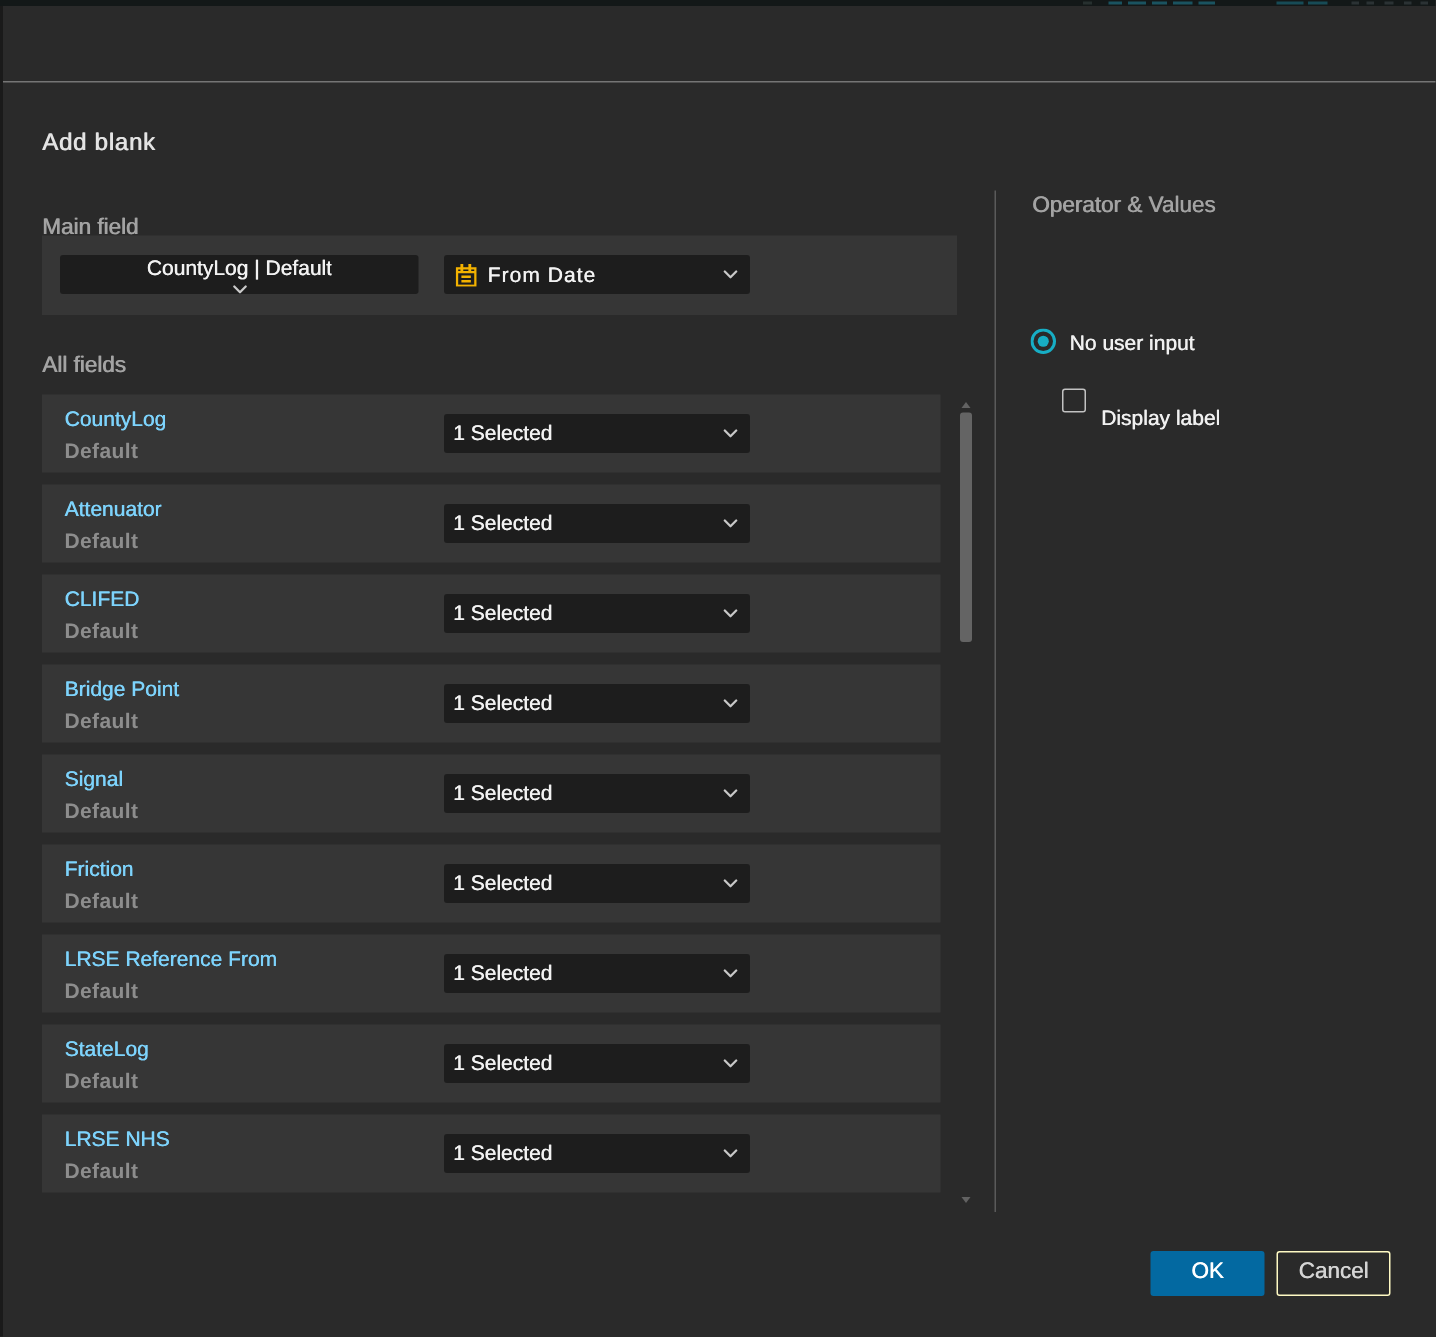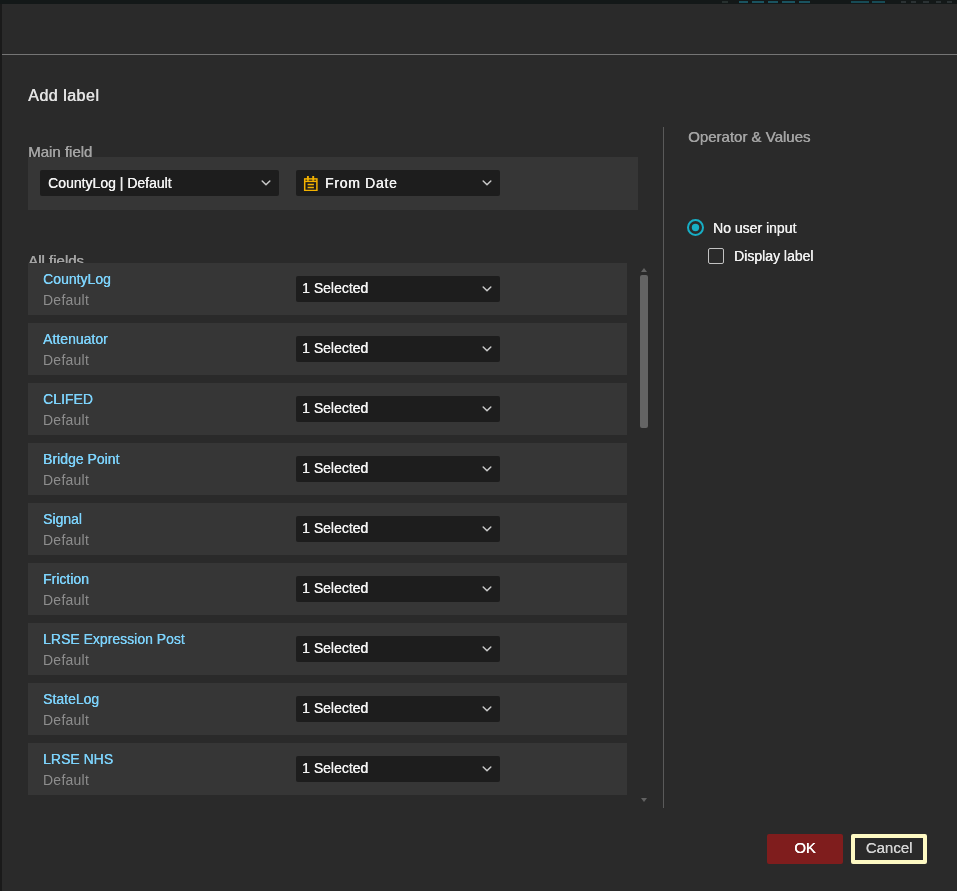--- a/index.html
+++ b/index.html
@@ -18,41 +18,41 @@
   .dialog { position: absolute; left: 0; top: 4px; width: 957px; height: 887px; background: #2a2a2a; }
 
   .titlebar { position: absolute; left: 0; top: 0; width: 100%; height: 50px; }
   .dialog-title { position: absolute; left: 13px; top: 14px; font-size: 17px; font-weight: 700; color: #f2f2f2; letter-spacing: 0.2px; }
   .close-btn { position: absolute; right: 14px; top: 14px; width: 20px; height: 20px; cursor: pointer; display:flex; align-items:center; justify-content:center; }
   .title-divider { position: absolute; left: 0; top: 50px; width: 100%; height: 1px; background: #757575; }
 
   .h-add-fields { position: absolute; left: 28px; top: 83px; font-size: 16px; font-weight: 400; color: #e3e3e3; text-shadow: 0.5px 0 0 currentColor; letter-spacing: 0.5px; }
   .lbl { font-size: 15px; font-weight: 400; color: #a3a3a3; position: absolute; text-shadow: 0.45px 0 0 currentColor; }
   .lbl-main { left: 28px; top: 139px; }
-  .lbl-all { left: 28px; top: 231px; margin-top: 17px; }
+  .lbl-all { left: 28px; top: 231px; }
 
   .main-panel { position: absolute; left: 28px; top: 153px; width: 610px; height: 53px; background: #363636; }
 
   .select { position: absolute; background: #1d1d1d; border-radius: 2px; color: #f2f2f2; font-size: 14px; font-weight: 400; text-shadow: 0.3px 0 0 currentColor;
             display: flex; align-items: center; padding: 0 8px; cursor: pointer; }
   .select .sel-text { flex: 1 1 auto; white-space: nowrap; overflow: hidden; }
   .select svg.chev { flex: 0 0 auto; }
 
-  .sel-layer { left: 12px; top: 13px; width: 239px; height: 26px; }
+  .sel-layer { left: 12px; top: 13px; width: 239px; height: 26px; flex-direction: column; }
   .sel-field { left: 268px; top: 13px; width: 204px; height: 26px; }
   .sel-field { padding-left: 6.5px; }
   .sel-field .cal { margin-right: 7.5px; flex: 0 0 auto; display:block; }
   .sel-field .sel-text { letter-spacing: 0.7px; }
   .sel-operator .sel-text { letter-spacing: 0.5px; }
 
   
   .rows { position: absolute; left: 28px; top: 259px; width: 599px; }
   .frow { position: relative; width: 599px; height: 52px; background: #363636; margin-bottom: 8px; }
   .frow .fname { position: absolute; left: 15px; top: 8px; font-size: 14px; font-weight: 400; color: #7dd3fc; text-shadow: 0.3px 0 0 currentColor; }
-  .frow .fsub  { position: absolute; left: 15px; top: 29px; font-size: 14px; font-weight: 400; color: #8d8d8d; letter-spacing: 0.25px; }
+  .frow .fsub  { position: absolute; left: 15px; top: 29px; font-size: 14px; font-weight: 700; color: #8d8d8d; letter-spacing: 0.25px; }
   .frow .select { left: 268px; top: 13px; width: 204px; height: 26px; padding-left: 6px; }
   .frow .select .sel-text { position: relative; top: -1px; }
 
   
   .scrollbar { position: absolute; left: 640px; top: 260px; width: 8px; height: 545px; }
   .sb-arrow-up { position: absolute; left: 1px; top: 4px; width: 0; height: 0;
       border-left: 3px solid transparent; border-right: 3px solid transparent; border-bottom: 4px solid #626262; }
   .sb-thumb { position: absolute; left: 0; top: 11px; width: 8px; height: 153px; background: #646464; border-radius: 2px; }
   .sb-arrow-down { position: absolute; left: 1px; bottom: 7px; width: 0; height: 0;
       border-left: 3px solid transparent; border-right: 3px solid transparent; border-top: 4px solid #626262; }
@@ -63,27 +63,27 @@
   
   .lbl-operator { left: 688px; top: 124px; }
   .sel-operator { left: 688px; top: 152px; width: 239px; height: 26px; }
 
   .radio-row { position: absolute; left: 687px; top: 215px; display: flex; align-items: center; cursor: pointer; }
   .radio-svg { flex: 0 0 auto; display: block; }
   .radio-label { margin-left: 9px; font-size: 14px; font-weight: 400; color: #f0f0f0; text-shadow: 0.3px 0 0 currentColor; }
 
   .check-row { position: absolute; left: 708px; top: 244px; display: flex; align-items: center; cursor: pointer; }
   .check-box { width: 16px; height: 16px; border: 1.8px solid #c2c2c2; border-radius: 2px; flex: 0 0 auto; }
-  .check-label { margin-left: 10px; font-size: 14px; font-weight: 400; color: #f0f0f0; text-shadow: 0.3px 0 0 currentColor; }
+  .check-label { margin-left: 10px; font-size: 14px; font-weight: 400; color: #f0f0f0; text-shadow: 0.3px 0 0 currentColor; margin-top: 22px; }
 
   
   .btn { position: absolute; top: 830px; height: 30px; padding-bottom: 3px; font-size: 15px; text-shadow: 0.3px 0 0 currentColor; display: flex; align-items: center; justify-content: center;
          border-radius: 2px; cursor: pointer; font-family: inherit; }
-  .btn-ok { left: 767px; width: 76px; background: #7f1d1d; color: #ffffff; font-weight: 400; border: none; }
-  .btn-cancel { left: 851px; width: 76px; background: transparent; color: #d4d4d4; font-weight: 400; border: 4px solid #fef9c3; }
+  .btn-ok { left: 767px; width: 76px; background: #0369a1; color: #ffffff; font-weight: 400; border: none; }
+  .btn-cancel { left: 851px; width: 76px; background: transparent; color: #d4d4d4; font-weight: 400; border: 1px solid #fef9c3; }
 </style>
 </head>
 <body>
 
 <div id="root">
 
   <div class="app-strip">
     <div class="strip-blob" style="left:722px;width:6px;top:1px;height:2px;background:#27302f;"></div>
     <div class="strip-blob" style="left:739px;width:9px;top:1px;height:2px;background:#1a5360;"></div>
     <div class="strip-blob" style="left:752px;width:12px;top:1px;height:2px;background:#1a5360;"></div>
@@ -97,21 +97,21 @@
     <div class="strip-blob" style="left:923px;width:6px;top:1px;height:2px;background:#2b3234;"></div>
     <div class="strip-blob" style="left:936px;width:5px;top:1px;height:2px;background:#2b3234;"></div>
     <div class="strip-blob" style="left:947px;width:5px;top:1px;height:2px;background:#2b3234;"></div>
   </div>
 
   <div class="left-edge"></div>
   <div class="dialog">
 
     <div class="title-divider"></div>
 
-    <div class="h-add-fields">Add label</div>
+    <div class="h-add-fields">Add blank</div>
 
     <div class="lbl lbl-main">Main field</div>
 
     <div class="main-panel">
       <div class="select sel-layer">
         <span class="sel-text">CountyLog | Default</span>
         <svg class="chev" width="10" height="6" viewBox="0 0 10 6">
           <path d="M1.2 1 L5 4.8 L8.8 1" stroke="#c9c9c9" stroke-width="1.5" fill="none" stroke-linecap="round" stroke-linejoin="round"></path>
         </svg>
       </div>
@@ -192,21 +192,21 @@
         <div class="fsub">Default</div>
         <div class="select">
           <span class="sel-text">1 Selected</span>
           <svg class="chev" width="10" height="6" viewBox="0 0 10 6">
             <path d="M1.2 1 L5 4.8 L8.8 1" stroke="#c9c9c9" stroke-width="1.5" fill="none" stroke-linecap="round" stroke-linejoin="round"></path>
           </svg>
         </div>
       </div>
 
       <div class="frow">
-        <div class="fname">LRSE Expression Post</div>
+        <div class="fname">LRSE Reference From</div>
         <div class="fsub">Default</div>
         <div class="select">
           <span class="sel-text">1 Selected</span>
           <svg class="chev" width="10" height="6" viewBox="0 0 10 6">
             <path d="M1.2 1 L5 4.8 L8.8 1" stroke="#c9c9c9" stroke-width="1.5" fill="none" stroke-linecap="round" stroke-linejoin="round"></path>
           </svg>
         </div>
       </div>
 
       <div class="frow">

